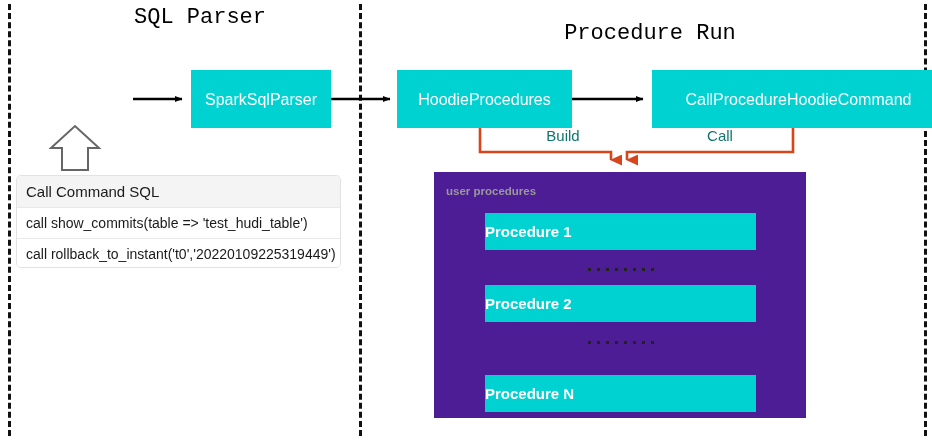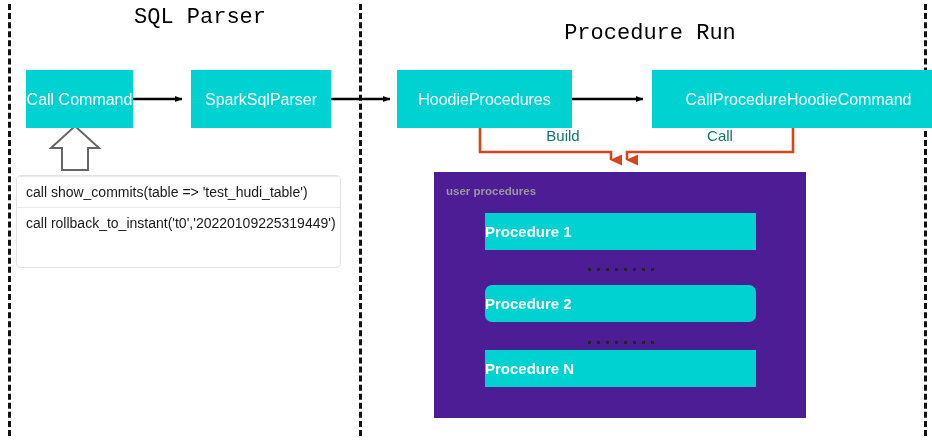--- a/index.html
+++ b/index.html
@@ -113,40 +113,38 @@
 
     <line x1="572" y1="99" x2="643" y2="99" stroke="#000" stroke-width="2.6" marker-end="url(#arrow-black)"></line>
 
     <path d="M62,170 L62,148 L51,148 L75,126 L99,148 L88,148 L88,170 z" fill="#ffffff" stroke="#666" stroke-width="2"></path>
 
     <path d="M480,128 L480,152 L611,152 L611,160" fill="none" stroke="#d8441b" stroke-width="2.6" marker-end="url(#arrow-orange)"></path>
 
     <path d="M793,128 L793,152 L627,152 L627,160" fill="none" stroke="#d8441b" stroke-width="2.6" marker-end="url(#arrow-orange)"></path>
   </svg>
 
-  <div class="abs tealbox" style="left:26px;top:70px;width:107px;height:58px;">
-    <span>Call Command</span>
-  </div>
 
   <div class="abs tealbox" style="left:397px;top:70px;width:175px;height:58px;">
     <span>HoodieProcedures</span>
   </div>
 
   <div class="abs tealbox" style="left:191px;top:70px;width:140px;height:58px;">
     <span>SparkSqlParser</span>
   </div>
 
   <div class="abs tealbox" style="left:652px;top:70px;width:293px;height:58px;">
     <span>CallProcedureHoodieCommand</span>
   </div>
 
   <div class="abs edge-label" style="left:518px;top:127px;width:90px;">Build</div>
   <div class="abs edge-label" style="left:675px;top:127px;width:90px;">Call</div>
 
   <div class="abs sqltable" style="left:16px;top:175px;width:325px;height:93px;">
+    <div class="sqlrow header" style="height:31px;">Call Command SQL</div>
     <div class="sqlrow" style="height:31px;">call show_commits(table =&gt; 'test_hudi_table')</div>
     <div class="sqlrow" style="height:31px;">call rollback_to_instant('t0','20220109225319449')</div>
   </div>
 
   <div class="abs procpanel" style="left:434px;top:172px;width:372px;height:246px;">
 
     <div class="abs panel-caption" style="left:12px;top:13px;">user procedures</div>
 
     <div class="abs procbox" style="left:51px;top:41px;width:271px;height:37px;">
       <span>Procedure 1</span>
@@ -156,33 +154,33 @@
       <i></i>
         <i></i>
         <i></i>
         <i></i>
         <i></i>
         <i></i>
         <i></i>
         <i></i>
     </div>
 
-    <div class="abs procbox" style="left:51px;top:113px;width:271px;height:37px;border-radius:7px;">
+    <div class="abs procbox" style="left:51px;top:113px;width:271px;height:37px;">
       <span>Procedure 2</span>
     </div>
 
     <div class="abs dots" style="left:51px;top:165px;width:271px;height:10px;">
       <i></i>
         <i></i>
         <i></i>
         <i></i>
         <i></i>
         <i></i>
         <i></i>
         <i></i>
     </div>
 
-    <div class="abs procbox" style="left:51px;top:178px;width:271px;height:37px;">
+    <div class="abs procbox" style="left:51px;top:203px;width:271px;height:37px;">
       <span>Procedure N</span>
     </div>
   </div>
 
 </div>
 
 </body></html>

